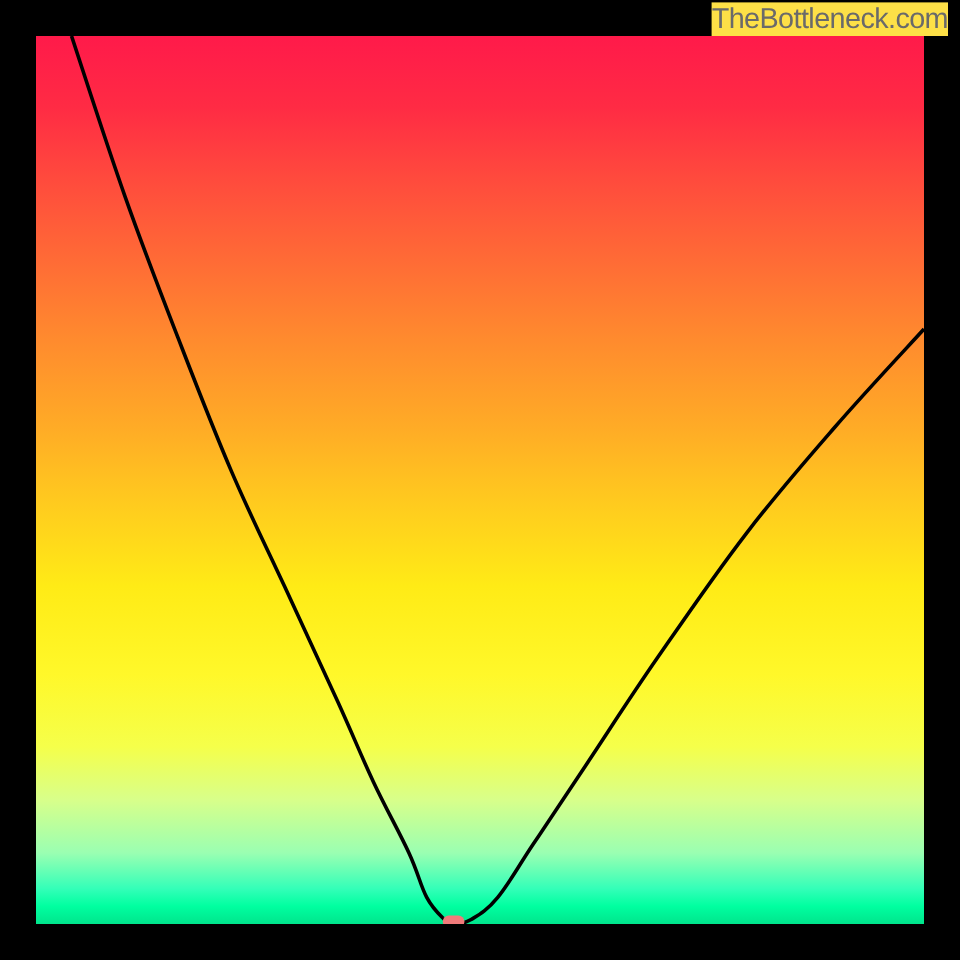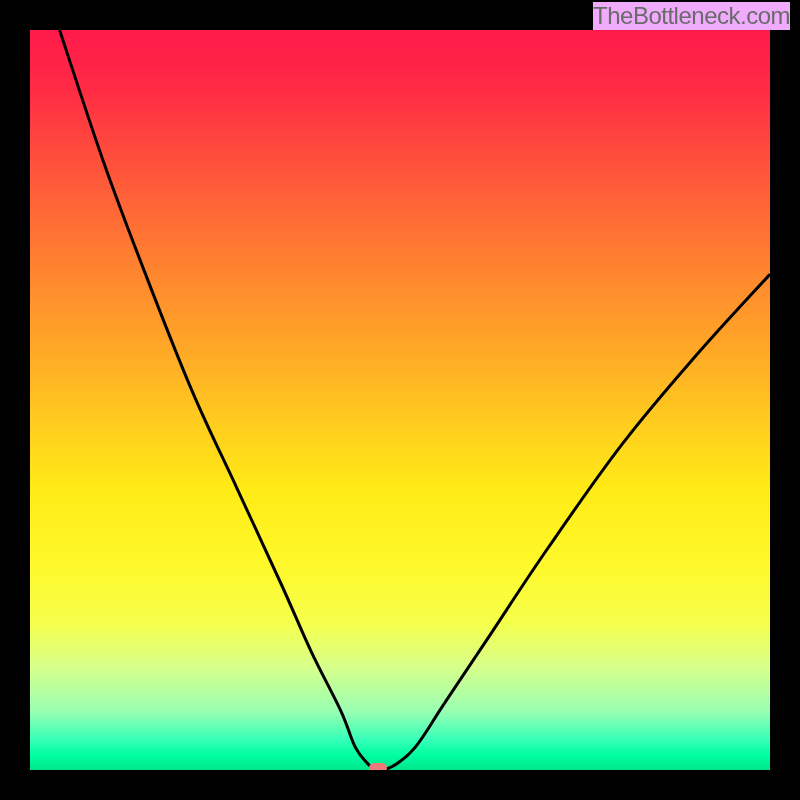--- a/index.html
+++ b/index.html
@@ -45,21 +45,21 @@
   .attribution {
     position: absolute;
     top: 2px;
     right: 10px;
     font-family: Arial, Helvetica, sans-serif;
     font-size: 24px;
     color: #6a6a6a;
     font-weight: 500;
     letter-spacing: -0.5px;
     z-index: 10;
-    background: #f0abfc;
+    background: #fde047;
   }
 </style>
 </head>
 <body>
 
 <div class="frame">
 
   <div class="attribution">TheBottleneck.com</div>
 
   <div class="plot-area">

